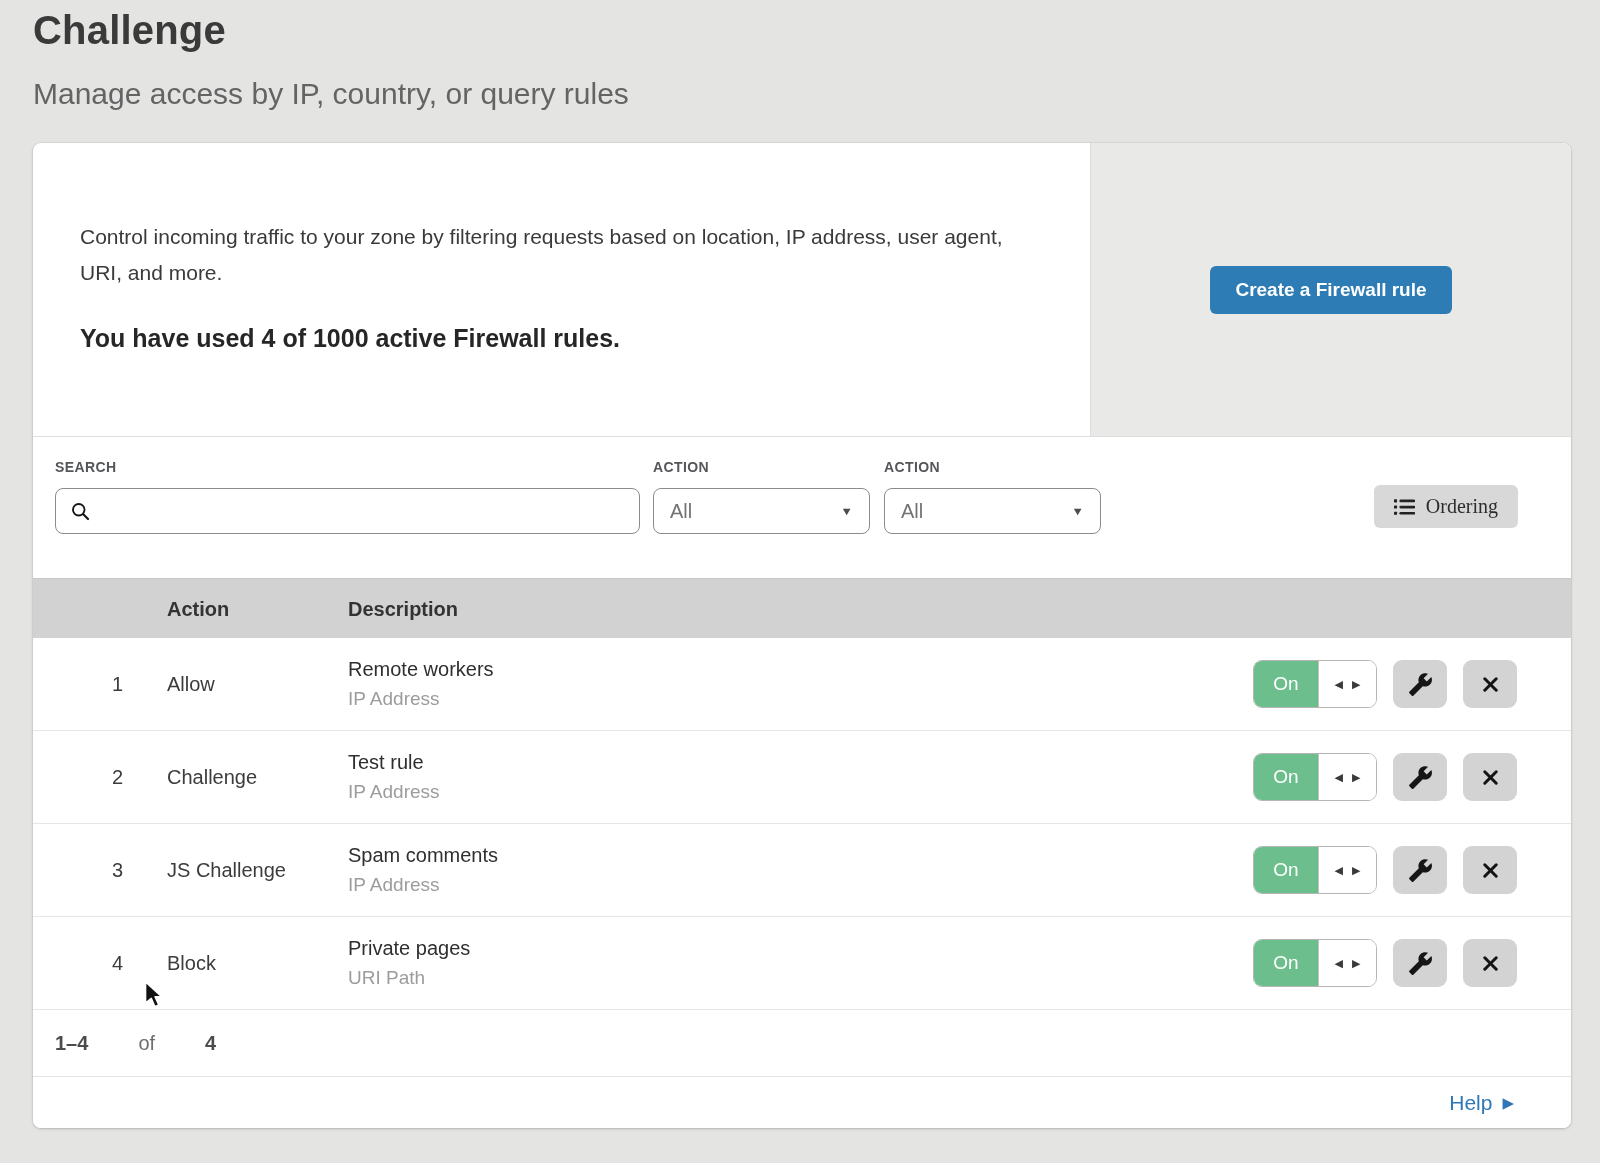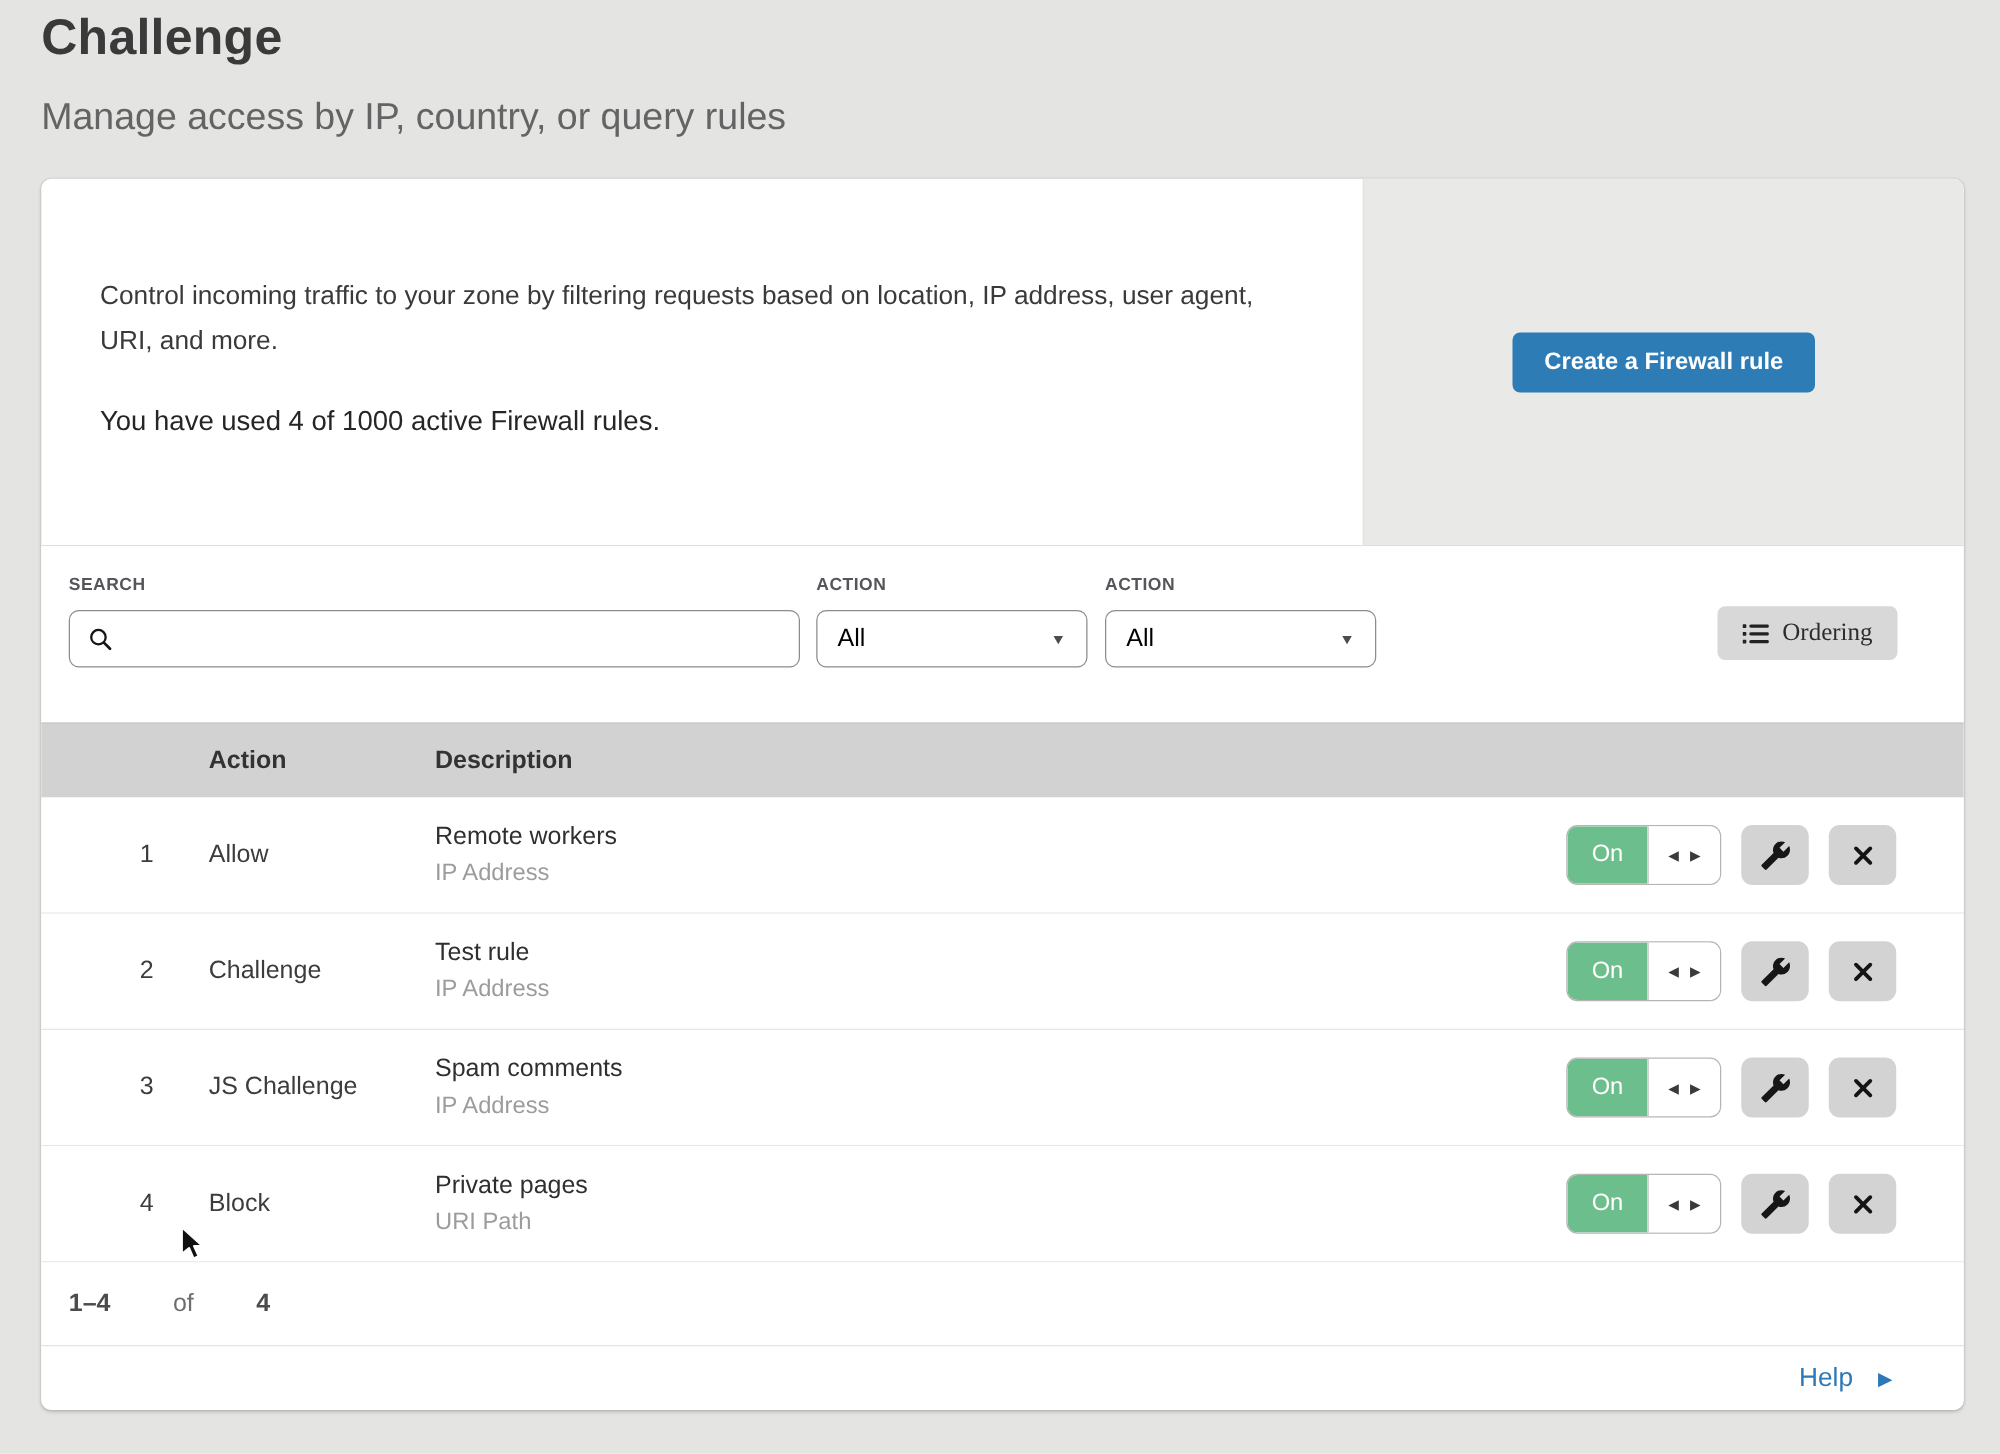--- a/index.html
+++ b/index.html
@@ -26,21 +26,21 @@
     border-radius: 8px;
     box-shadow: 0 1px 3px rgba(0,0,0,0.18), 0 0 0 1px rgba(0,0,0,0.04);
     overflow: hidden;
   }
 
   
   .intro { display: flex; height: 294px; border-bottom: 1px solid #dedede; }
   .intro-left { width: 1057px; padding: 52px 60px 0 47px; }
   .intro-heading { font-size: 26px; font-weight: 700; color: #262626; }
   .intro-desc { margin-top: 24px; font-size: 21px; line-height: 36px; color: #3a3a3a; max-width: 950px; }
-  .intro-usage { margin-top: 33px; font-size: 22px; font-weight: 400; color: #262626; }
+  .intro-usage { margin-top: 33px; font-size: 25px; font-weight: 700; color: #262626; }
   .intro-right {
     flex: 1; background: #e9e9e8; border-left: 1px solid #dcdcdc;
     display: flex; align-items: center; justify-content: center;
     border-top-right-radius: 8px;
   }
   .create-btn {
     background: #2d7cb5; color: #fff; border: none; cursor: pointer;
     font-family: inherit; font-size: 19px; font-weight: 600;
     padding: 13px 25px; border-radius: 6px;
   }
@@ -66,21 +66,21 @@
   }
   .search-input::placeholder { color: #8a8a8a; opacity: 1; }
   .select-box {
     height: 46px; background: #fff;
     border: 1.5px solid #8c8c8c; border-radius: 8px;
     display: flex; align-items: center; justify-content: space-between;
     padding: 0 16px; cursor: pointer;
   }
   .status-group { left: 620px; } .status-group .select-box { width: 217px; }
   .action-group { left: 851px; } .action-group .select-box { width: 217px; }
-  .select-value { font-size: 20px; color: #000000; }
+  .select-value { font-size: 20px; color: #737373; }
   .select-arrow { font-size: 13px; color: #4c4c4c; transform: scaleY(0.85); }
   .ordering-btn {
     position: absolute; right: 53px; top: 48px;
     height: 43px; padding: 17px 20px;
     background: #d8d8d8; border: none; border-radius: 6px; cursor: pointer;
     display: flex; align-items: center; gap: 11px;
     font-family: Liberation Serif, serif; font-size: 20px; color: #2d2d2d;
   }
 
   
@@ -138,21 +138,21 @@
     font-size: 20px;
     gap: 44px;
   }
   .pag-range, .pag-total { font-weight: 700; color: #4c4c4c; }
   .pag-of { color: #6e6e6e; margin: 0 6px; }
   .card-footer {
     position: relative; height: 52px; background: #fff; border-top: 1px solid #e3e3e3;
   }
   .help-link {
     position: absolute; right: 57px; top: 50%; transform: translateY(-50%);
-    display: flex; align-items: center; gap: 20px;
+    display: flex; align-items: center; gap: 10px;
     color: #2e78b7; font-size: 21px; text-decoration: none; cursor: pointer;
   }
   .help-arrow { font-size: 15px; }
 
   .mouse-cursor { position: absolute; left: 143px; top: 982px; pointer-events: none; }
 </style>
 </head>
 <body>
 
 <div class="page">

